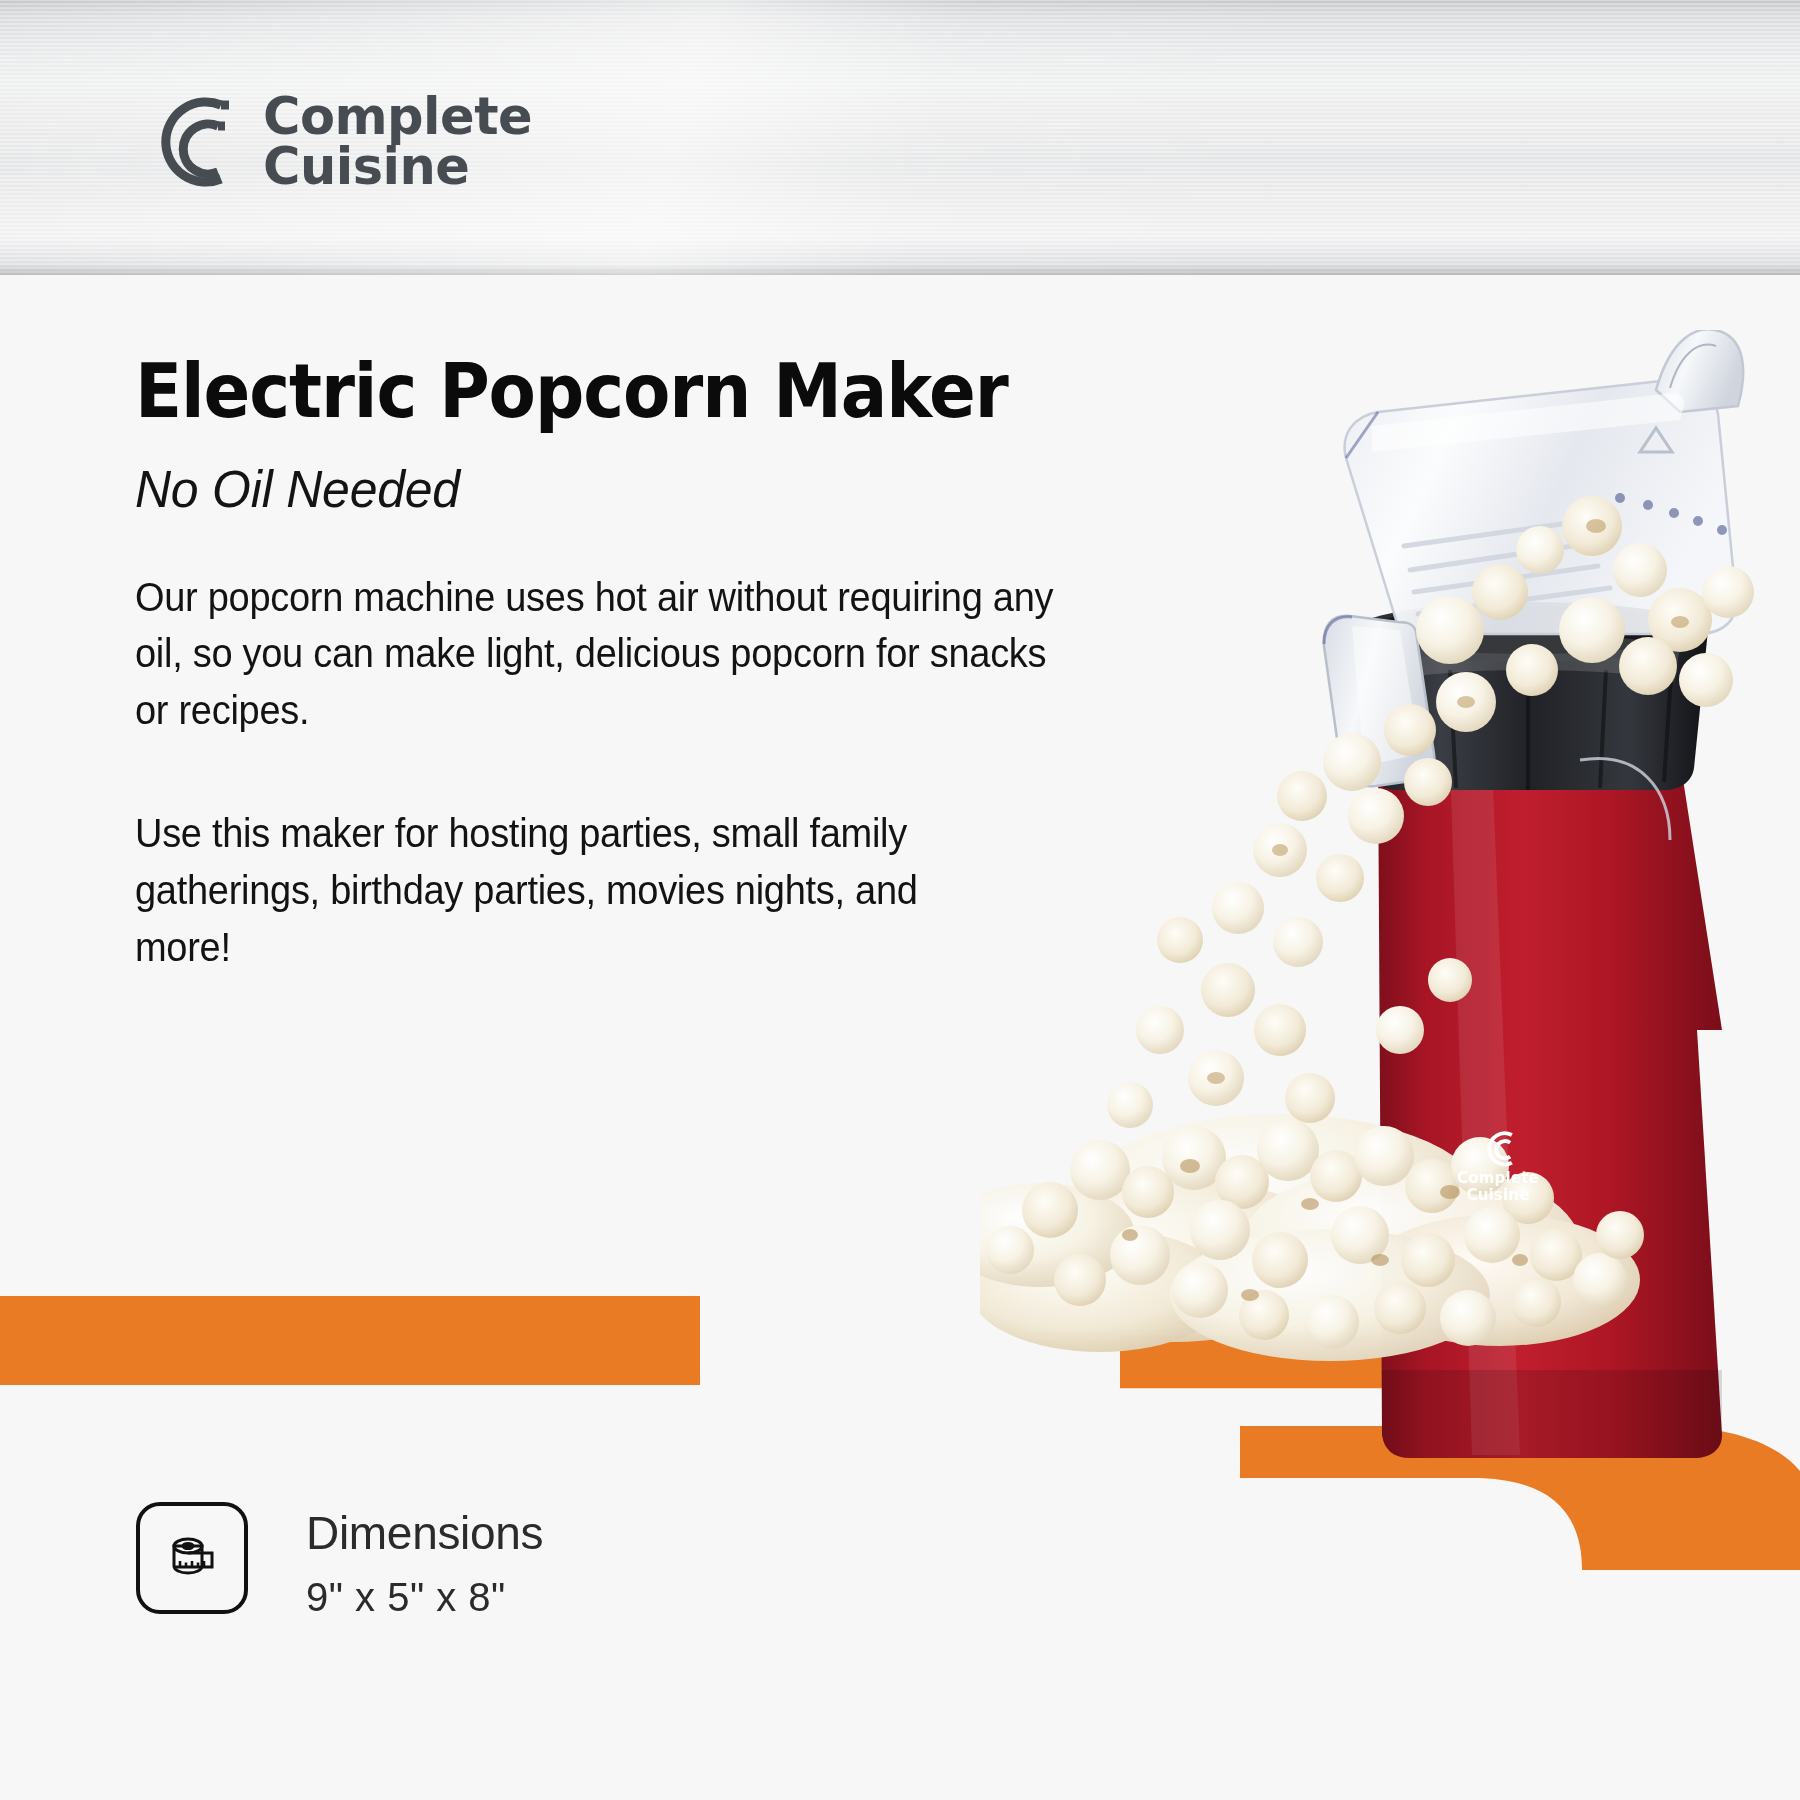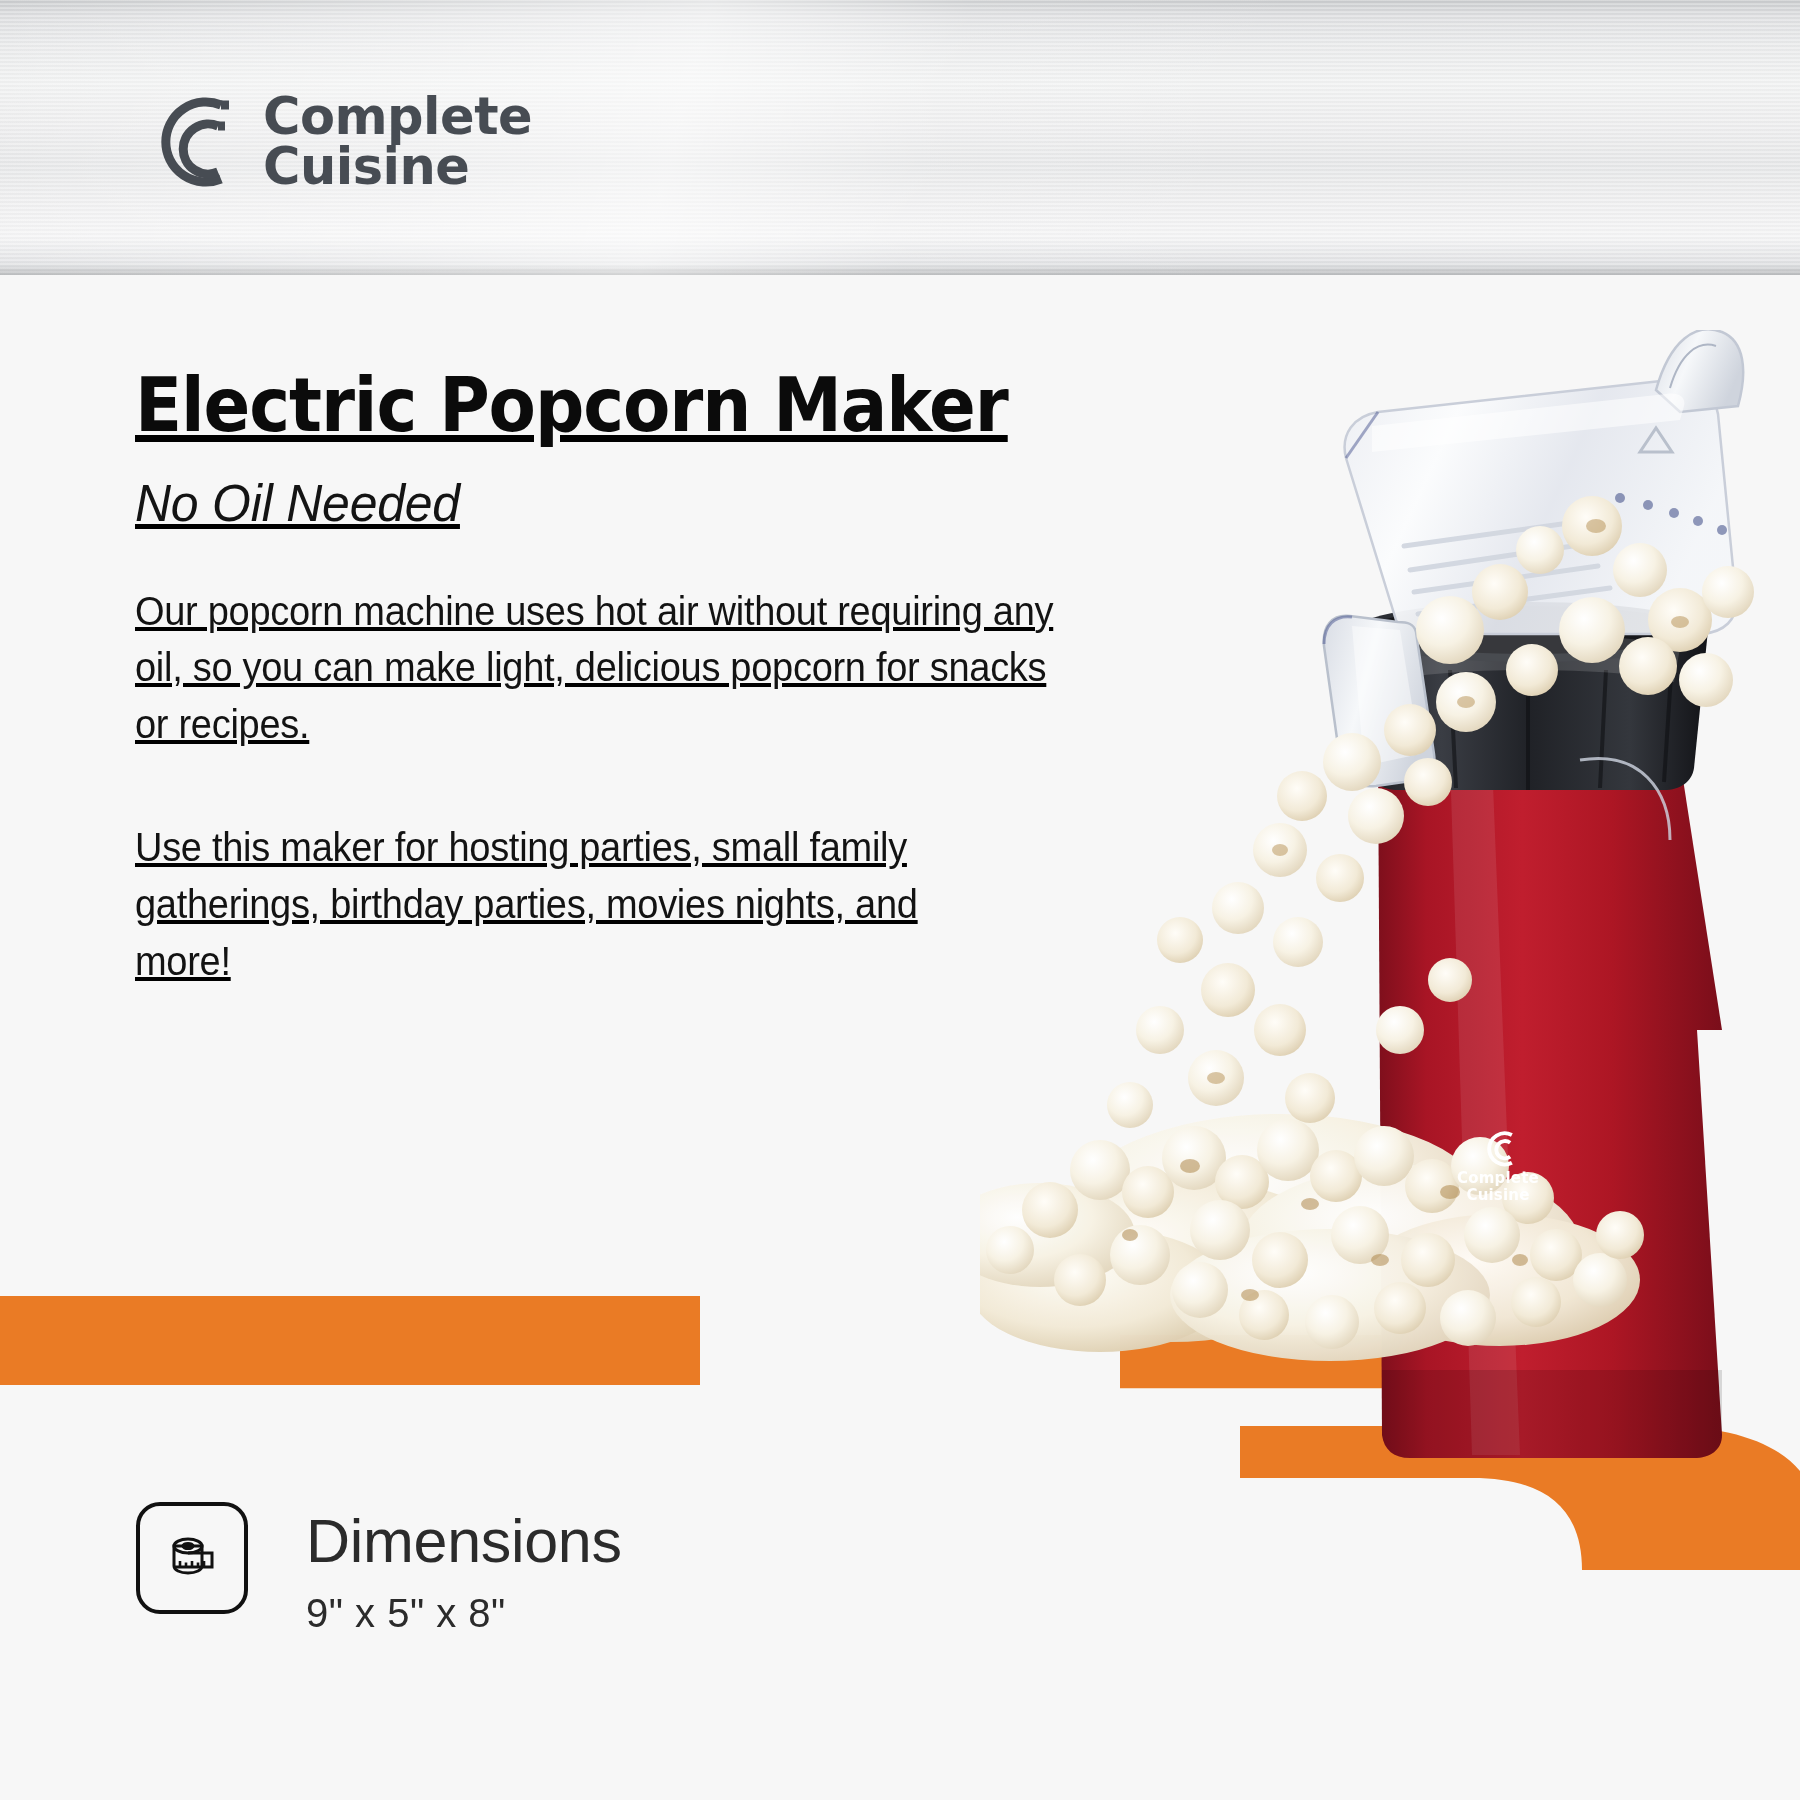--- a/index.html
+++ b/index.html
@@ -45,21 +45,21 @@
   .logo-text {
     font-family:"DejaVu Sans", sans-serif;
     font-weight:bold;
     font-size:51px;
     line-height:0.98;
     color:#474C53;
     letter-spacing:-0.5px;
   }
 
   
-  .content { position:absolute; left:135px; top:368px; width:1000px; z-index:6;text-decoration:underline; }
+  .content { position:absolute; left:135px; top:354px; width:1000px; z-index:6; }
   .title {
     font-family:"DejaVu Sans", sans-serif;
     font-weight:bold;
     font-size:75px;
     line-height:1.0;
     color:#0B0B0B;
     letter-spacing:-1.2px;
     transform:scaleX(0.92);
     transform-origin:left center;
   }
@@ -103,21 +103,21 @@
   
   .dims { position:absolute; left:136px; top:1502px; display:flex; align-items:flex-start; gap:58px; z-index:6; }
   .dims-icon-box {
     width:112px; height:112px; border:4px solid #111; border-radius:24px;
     display:flex; align-items:center; justify-content:center; flex:0 0 auto;
     background:transparent;
   }
   .dims-texts { padding-top:6px; }
   .dims-label {
     font-family:"Liberation Sans", sans-serif;
-    font-weight:normal; font-size:61px; line-height:1.1; color:#2B2B2B;
+    font-weight:normal; font-size:46px; line-height:1.1; color:#2B2B2B;
     letter-spacing:-0.3px;
   }
   .dims-value {
     margin-top:16px;
     font-family:"Liberation Sans", sans-serif;
     font-weight:normal; font-size:40px; line-height:1.1; color:#2B2B2B;
     letter-spacing:0.5px;
   }
 
   

